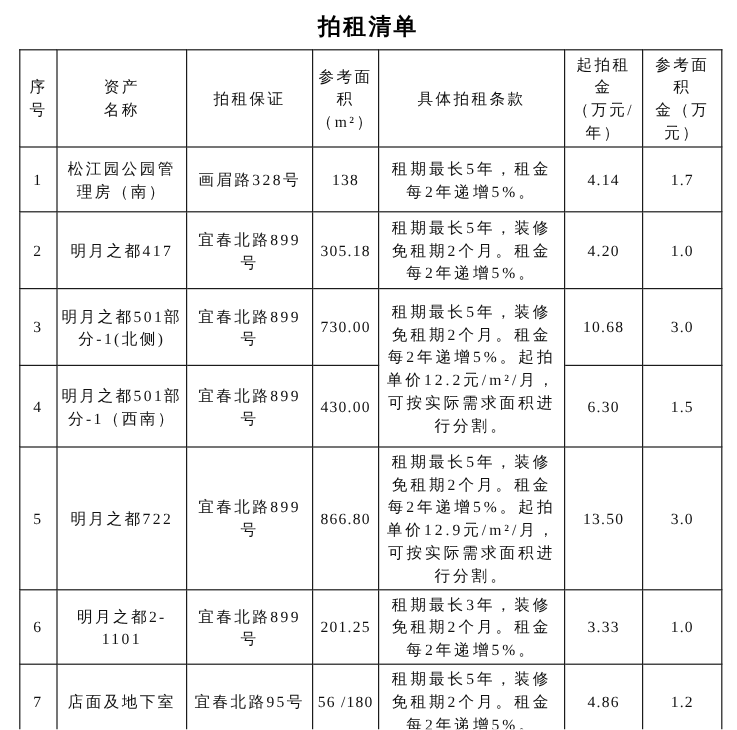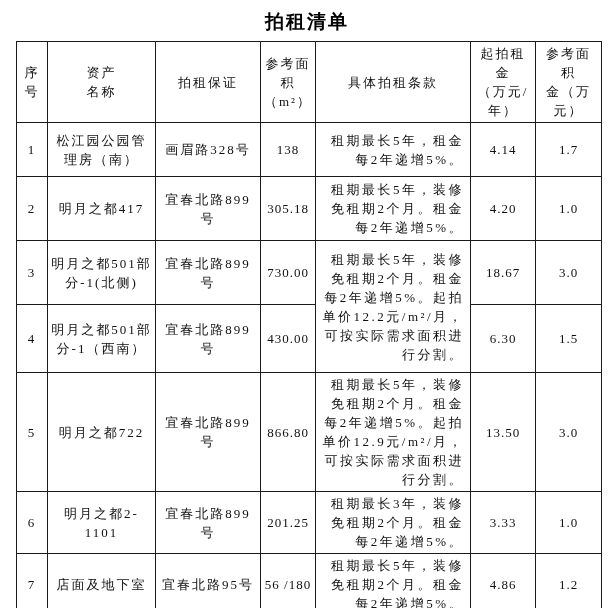--- a/index.html
+++ b/index.html
@@ -52,21 +52,21 @@
   }
   .rental-table thead tr { height: 57px; }
   .rental-table tbody tr:nth-child(1) { height: 54px; }
   .rental-table tbody tr:nth-child(2) { height: 64px; }
   .rental-table tbody tr:nth-child(3) { height: 64px; }
   .rental-table tbody tr:nth-child(4) { height: 68px; }
   .rental-table tbody tr:nth-child(5) { height: 116px; }
   .rental-table tbody tr:nth-child(6) { height: 61px; }
   .rental-table tbody tr:nth-child(7) { height: 58px; }
   .rental-table td.terms-cell {
-    text-align: right;
+    text-align: center;
     padding: 2px 6px;
     letter-spacing: 2.5px;
   }
   .rental-table td.num-cell {
     letter-spacing: 1px;
   }
 </style>
 </head>
 <body>
 
@@ -120,21 +120,21 @@
         <td class="terms-cell">租期最长5年，装修免租期2个月。租金每2年递增5%。</td>
         <td class="num-cell">4.20</td>
         <td class="num-cell">1.0</td>
       </tr>
       <tr>
         <td>3</td>
         <td>明月之都501部分-1(北侧)</td>
         <td>宜春北路899号</td>
         <td class="num-cell">730.00</td>
         <td class="terms-cell" rowspan="2">租期最长5年，装修免租期2个月。租金每2年递增5%。起拍单价12.2元/m²/月，可按实际需求面积进行分割。</td>
-        <td class="num-cell">18.67</td>
+        <td class="num-cell">10.68</td>
         <td class="num-cell">3.0</td>
       </tr>
       <tr>
         <td>4</td>
         <td>明月之都501部分-1（西南）</td>
         <td>宜春北路899号</td>
         <td class="num-cell">430.00</td>
         <td class="num-cell">6.30</td>
         <td class="num-cell">1.5</td>
       </tr>

